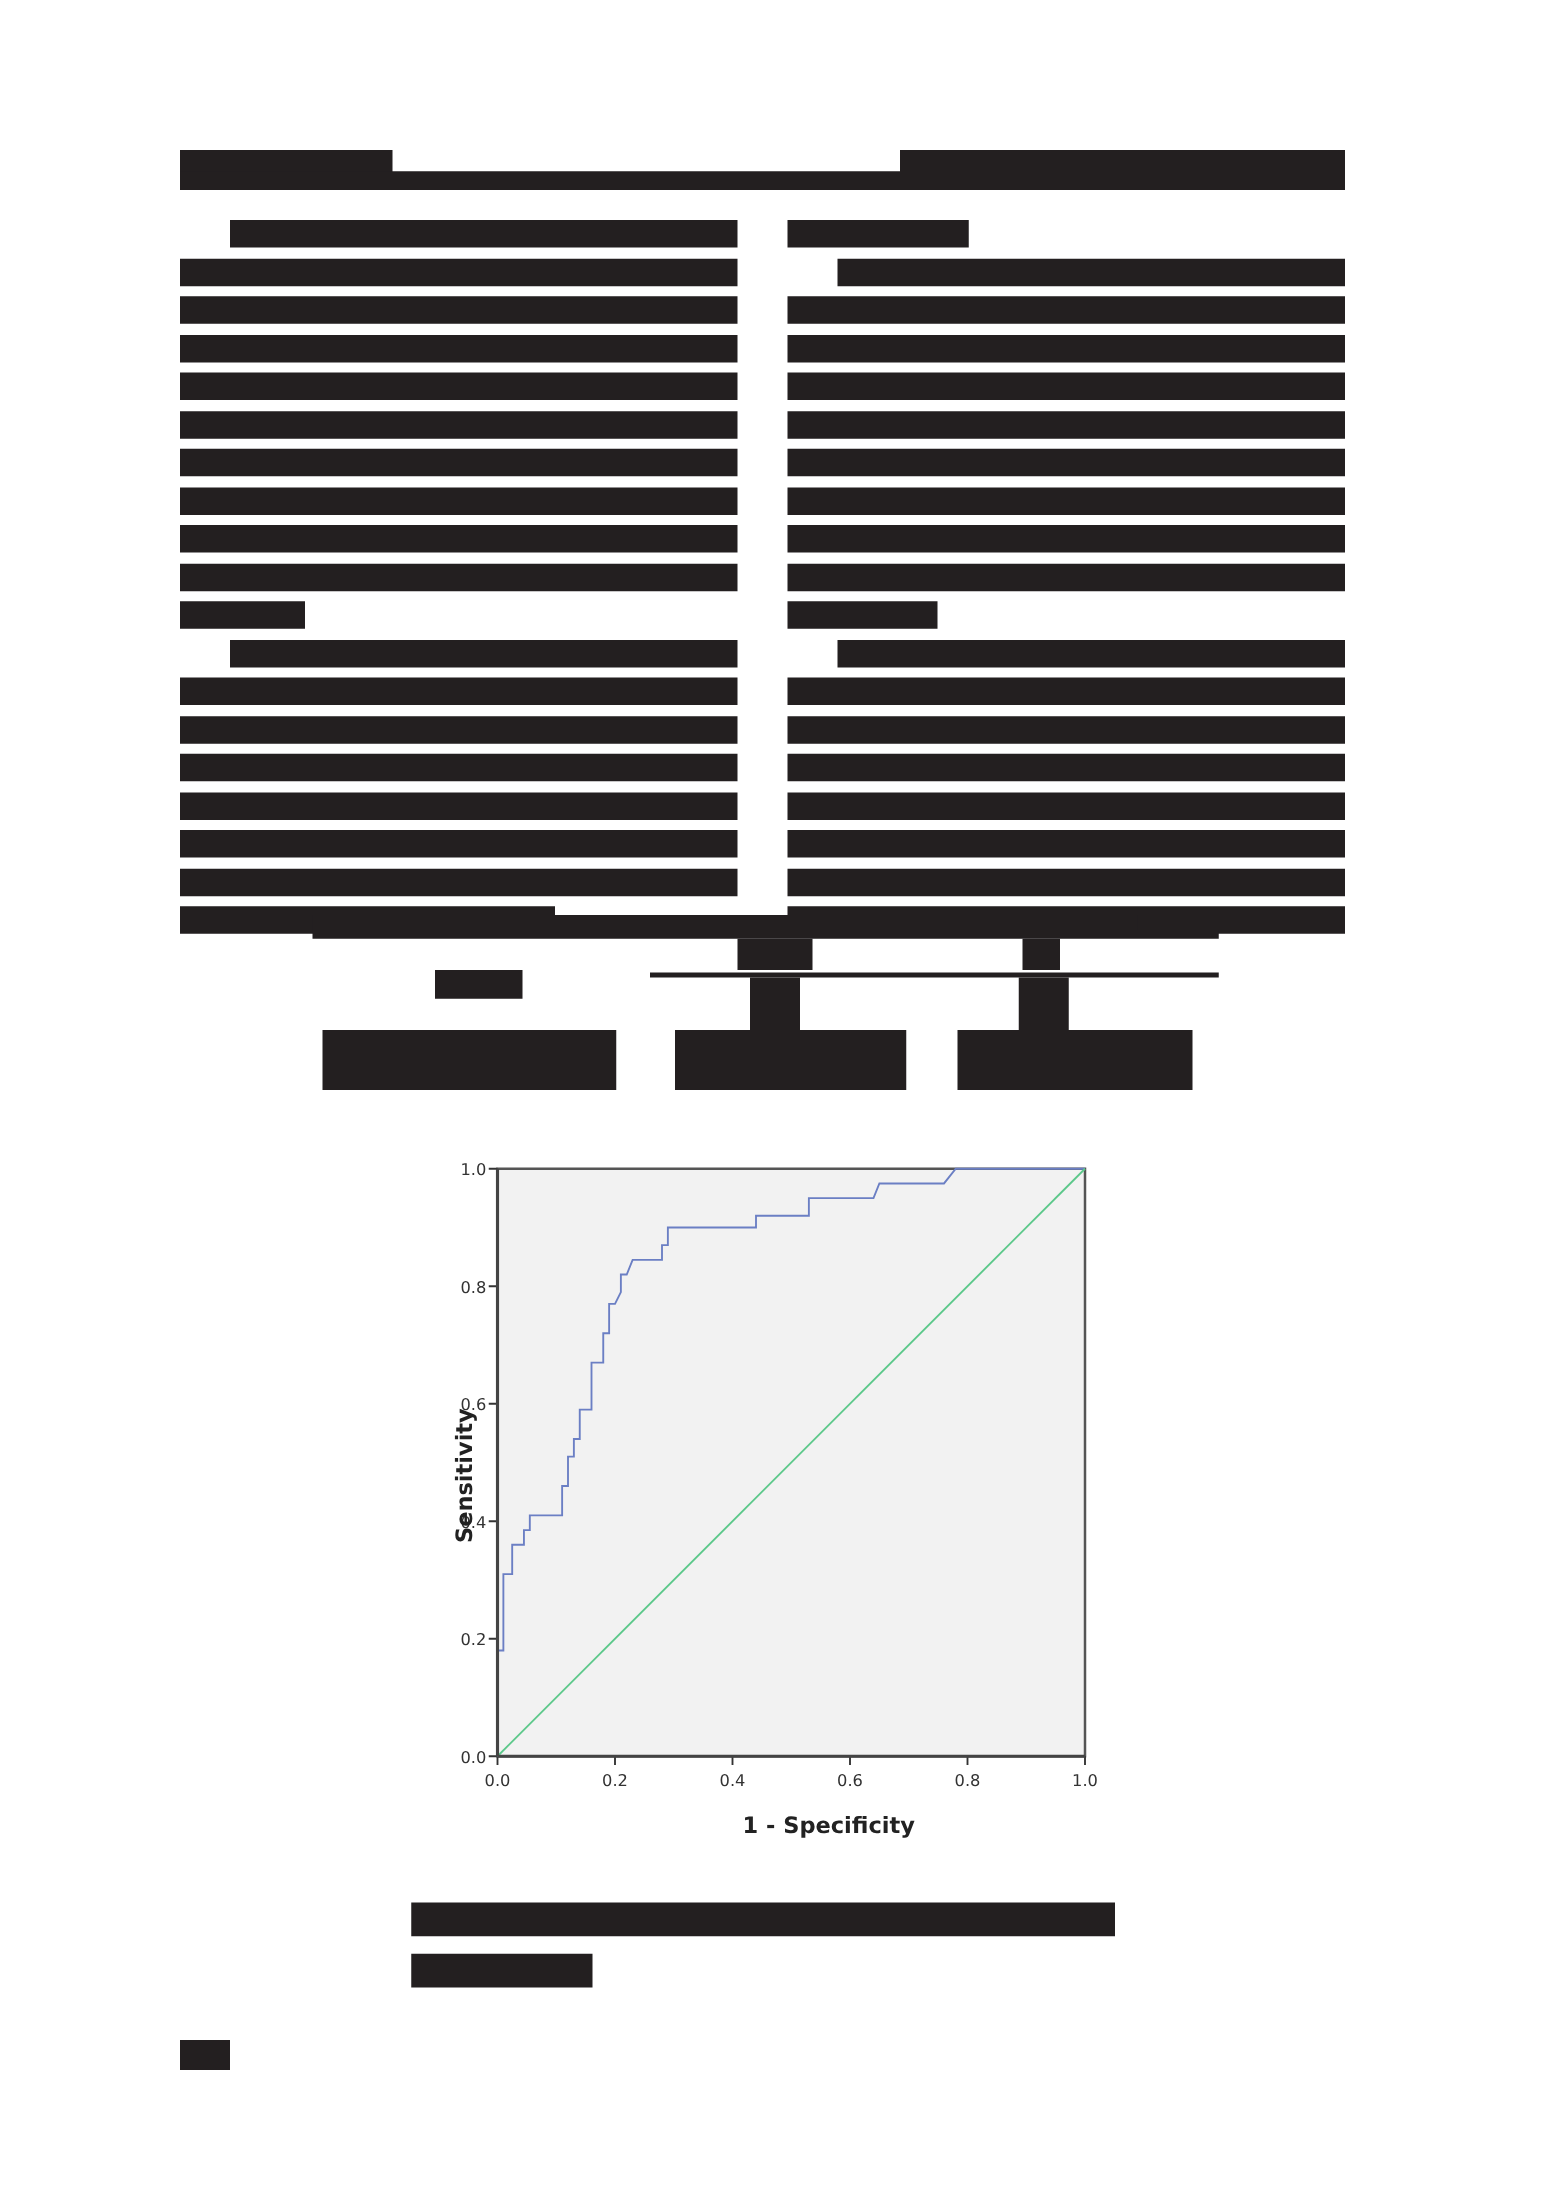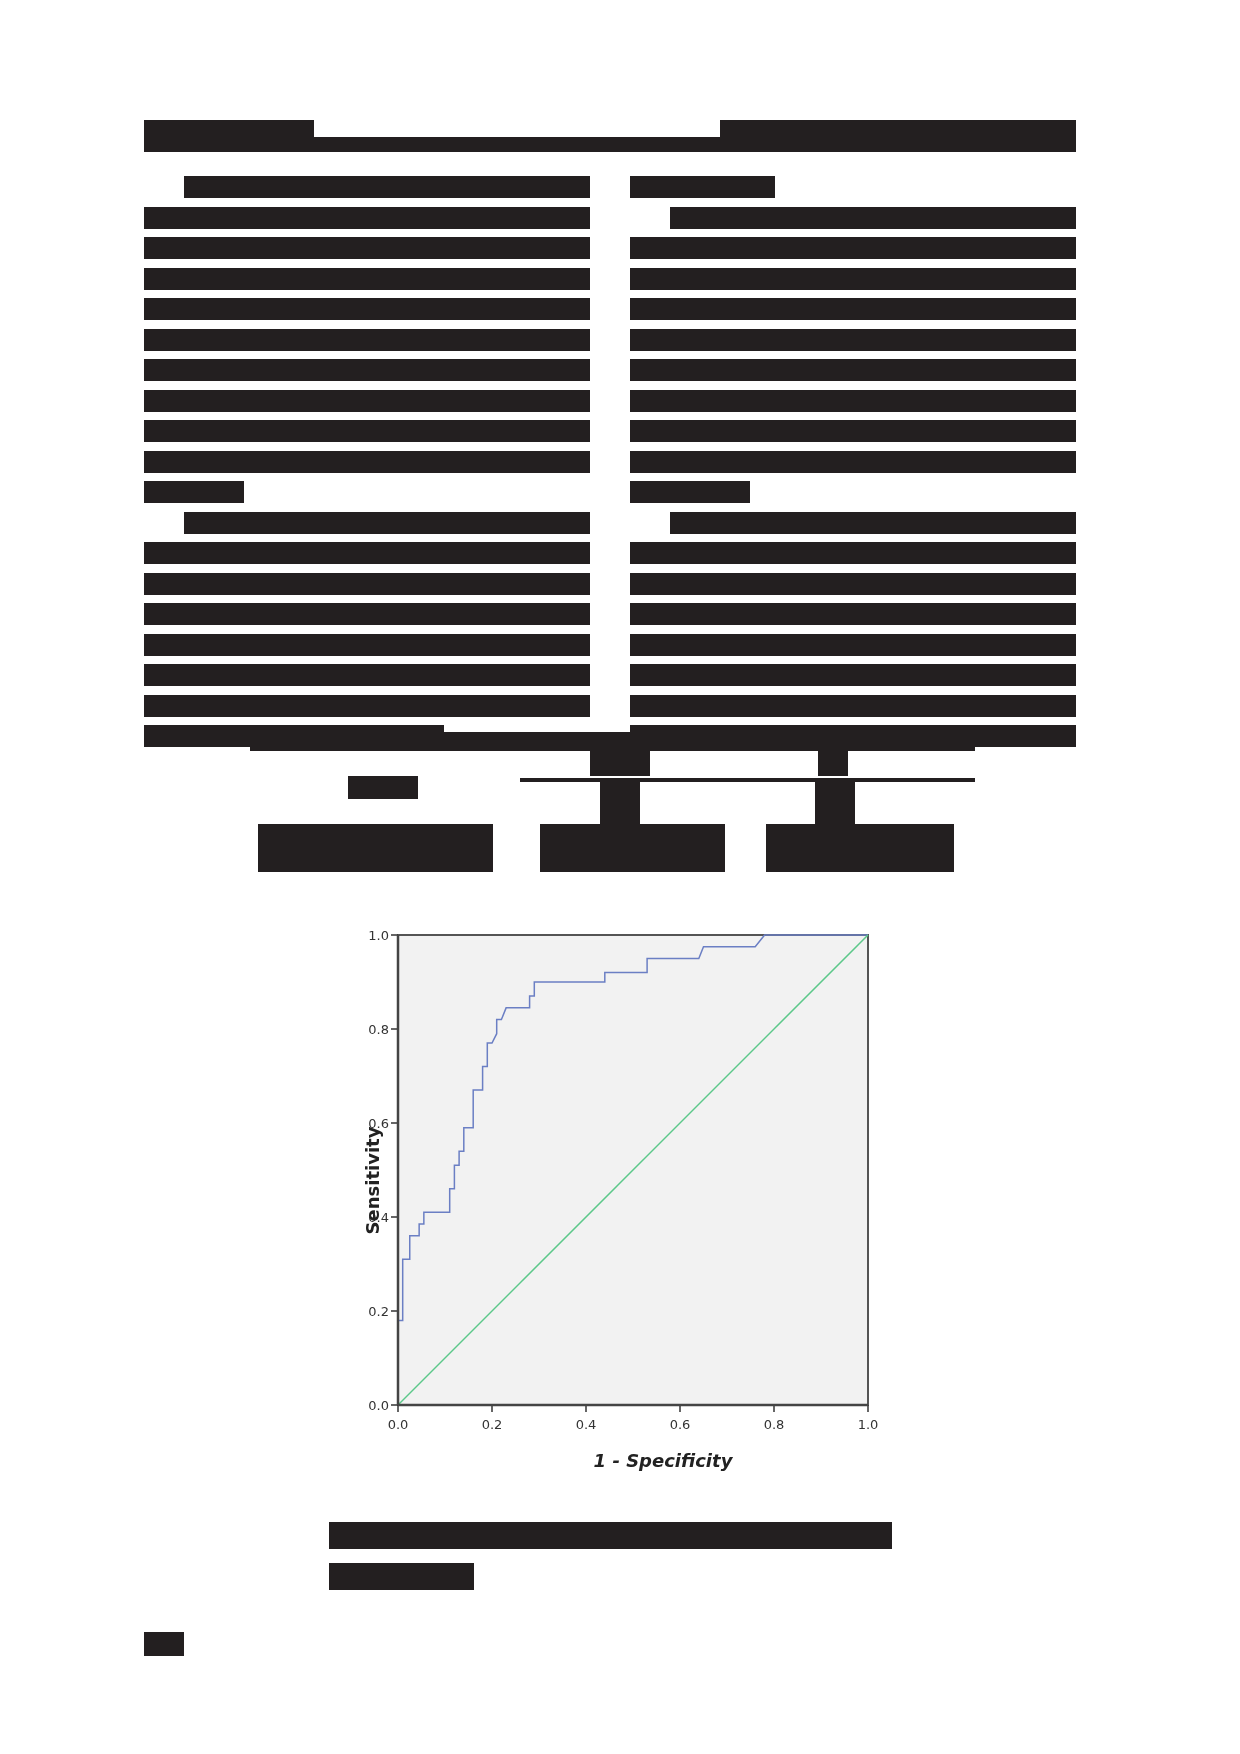--- a/index.html
+++ b/index.html
@@ -105,21 +105,21 @@
       <line x1="444" y1="490" x2="444" y2="497" stroke="#333" stroke-width="1.5"></line>
       <text x="444" y="514" text-anchor="middle" font-size="13" fill="#333" font-family="DejaVu Sans, sans-serif">0.8</text>
       <line x1="538" y1="490" x2="538" y2="497" stroke="#333" stroke-width="1.5"></line>
       <text x="538" y="514" text-anchor="middle" font-size="13" fill="#333" font-family="DejaVu Sans, sans-serif">1.0</text>
       <polyline points="68,490 68,405.4 72.7,405.4 72.7,344.3 79.75,344.3 79.75,320.8 89.15,320.8 89.15,309.04999999999995 93.85,309.04999999999995 93.85,297.3 119.7,297.3 119.7,273.79999999999995 124.4,273.79999999999995 124.4,250.29999999999998 129.1,250.29999999999998 129.1,236.2 133.8,236.2 133.8,212.7 143.2,212.7 143.2,175.09999999999997 152.6,175.09999999999997 152.6,151.60000000000002 157.3,151.60000000000002 157.3,128.09999999999997 162,128.09999999999997 166.7,118.69999999999999 166.7,104.60000000000002 171.4,104.60000000000002 176.10000000000002,92.85000000000002 199.60000000000002,92.85000000000002 199.60000000000002,81.10000000000002 204.29999999999998,81.10000000000002 204.29999999999998,67 274.8,67 274.8,57.599999999999966 317.1,57.599999999999966 317.1,43.5 368.8,43.5 373.5,31.75 425.2,31.75 434.6,20 538,20" fill="none" stroke="#6b7fc4" stroke-width="1.5"></polyline>
       <polyline points="68,490 538,20" fill="none" stroke="#5cc88a" stroke-width="1.5"></polyline>
       <line x1="68" y1="20" x2="68" y2="490" stroke="#444" stroke-width="2.5"></line>
       <line x1="68" y1="490" x2="538" y2="490" stroke="#444" stroke-width="2.5"></line>
     </svg>
   <div class="axis-title" style="left:-18px;top:255px;transform:rotate(-90deg);transform-origin:center;width:120px;text-align:center;font-weight:bold;">Sensitivity</div>
-  <div class="axis-title" style="left:233px;top:535px;width:200px;text-align:center;font-weight:bold;font-style:italic;">1 - Specificity</div>
+  <div class="axis-title" style="left:233px;top:535px;width:200px;text-align:center;font-weight:bold;">1 - Specificity</div>
 </div>
 
 <div>
   <div class="bar" style="left:329px;top:1522px;width:563px;height:27px;"></div>
   <div class="bar" style="left:329px;top:1563px;width:145px;height:27px;"></div>
 </div>
 
 <div class="bar" style="left:144px;top:1632px;width:40px;height:24px;"></div>
 
 </body></html>

